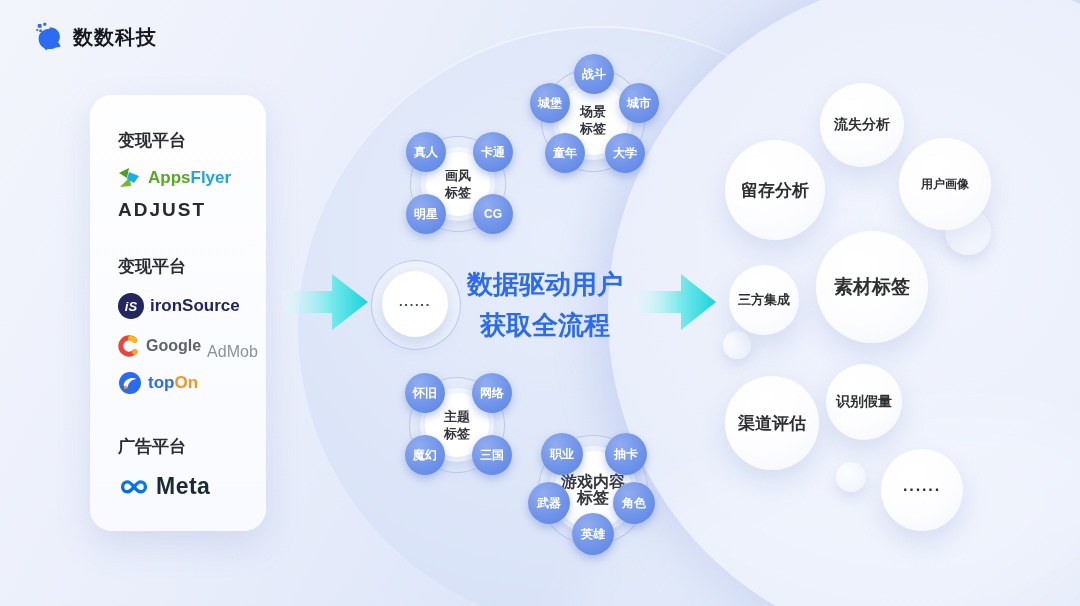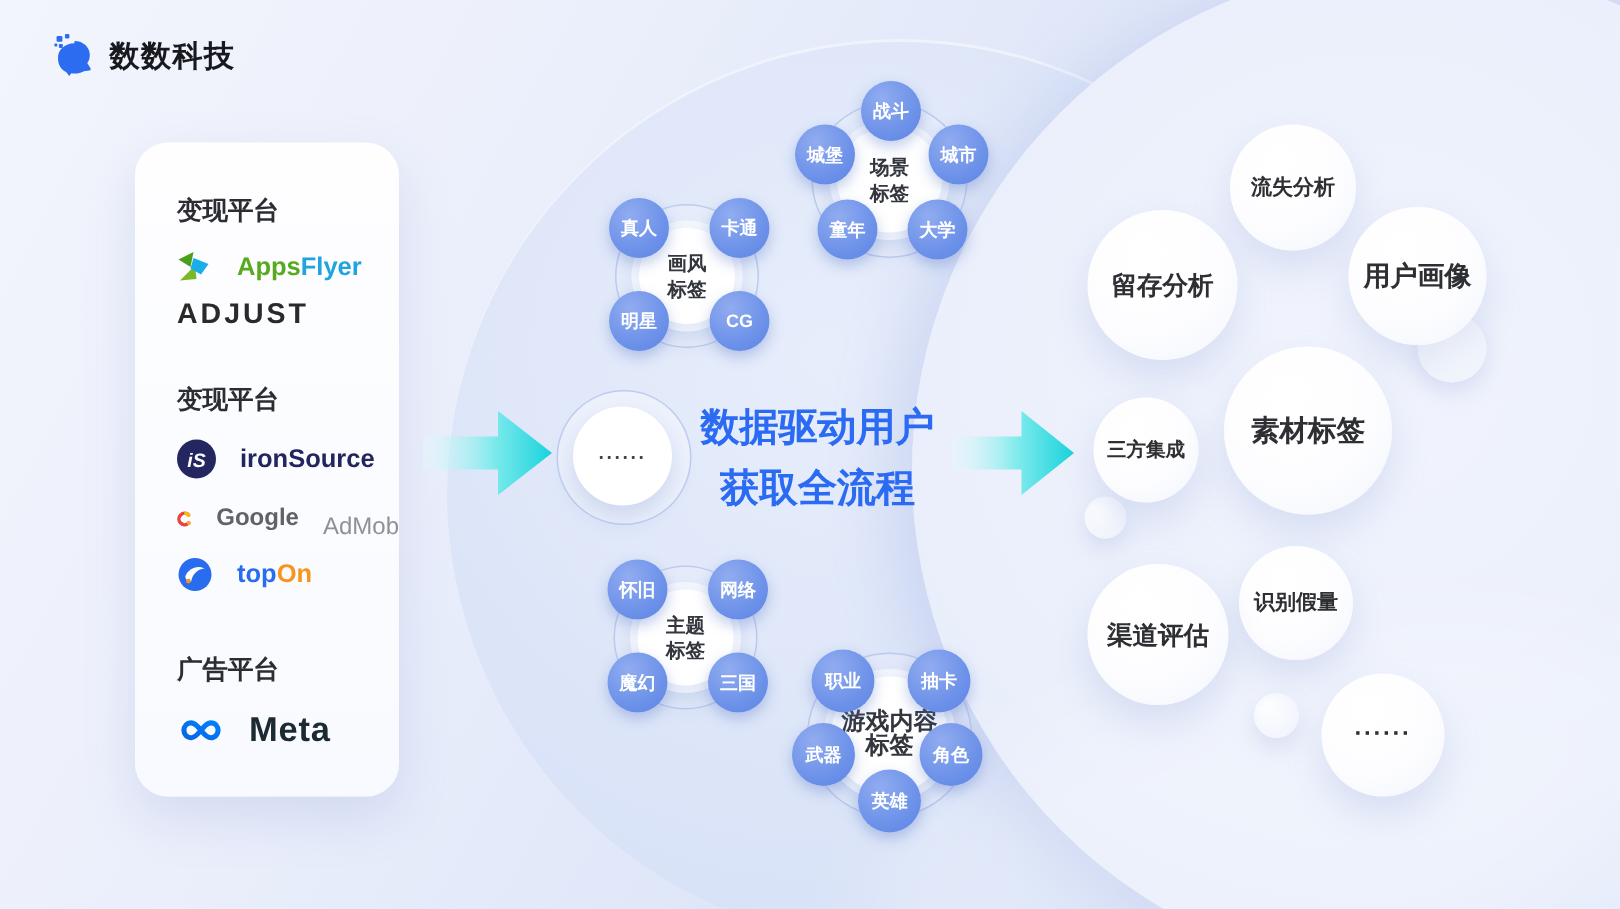--- a/index.html
+++ b/index.html
@@ -21,21 +21,21 @@
   
   .brand{position:absolute;left:36px;top:22px;display:flex;align-items:center;gap:9px;}
   .brand-name{font-size:20px;font-weight:800;color:#17191f;letter-spacing:1px;text-align:right;}
 
   
   .card{position:absolute;left:90px;top:95px;width:176px;height:436px;border-radius:22px;
     background:linear-gradient(180deg,#fefeff 0%,#f8faff 100%);
     box-shadow:0 14px 34px rgba(120,142,205,.20);
     padding:34px 0 0 28px;box-sizing:border-box;}
   .sec-title{font-size:17px;font-weight:700;color:#2b2d33;margin:0 0 15px 0;}
-  .logo-row{display:flex;align-items:center;gap:16px;}
+  .logo-row{display:flex;align-items:center;gap:6px;}
   .mb10{margin-bottom:10px;} .mb12{margin-bottom:12px;} .mb36{margin-bottom:34px;} .mb40{margin-bottom:40px;}
   .af-text{font-size:17px;font-weight:700;}
   .af-green{color:#55aa1f;} .af-blue{color:#1fa4e0;}
   .adjust-text{font-size:19px;font-weight:800;color:#2a2a2a;letter-spacing:2px;}
   .is-badge{width:26px;height:26px;border-radius:50%;background:#23265f;color:#fff;
     font-size:13px;font-weight:800;font-style:italic;display:flex;align-items:center;justify-content:center;}
   .is-text{font-size:17px;font-weight:800;color:#22255e;}
   .g-text{font-size:16px;font-weight:600;color:#5f6368;}
   .g-text2{font-size:16px;font-weight:400;color:#8d9297;margin-top:12px;}
   .top-text{font-size:17px;font-weight:800;color:#2a6cf0;}
@@ -245,20 +245,20 @@
     <div class="sat sat-lg" style="left:41px;top:13px;">角色</div>
     <div class="sat sat-lg" style="left:0px;top:44px;">英雄</div>
   </div>
 
   <div class="bubble-empty" style="left:945px;top:209px;width:46px;height:46px;"></div>
   <div class="bubble-empty" style="left:723px;top:331px;width:28px;height:28px;"></div>
   <div class="bubble-empty" style="left:836px;top:462px;width:30px;height:30px;"></div>
 
   <div class="bubble" style="left:820px;top:83px;width:84px;height:84px;font-size:14px;">流失分析</div>
   <div class="bubble" style="left:725px;top:140px;width:100px;height:100px;font-size:17px;">留存分析</div>
-  <div class="bubble" style="left:899px;top:138px;width:92px;height:92px;font-size:18px;">用户画像</div>
+  <div class="bubble" style="left:899px;top:138px;width:92px;height:92px;font-size:12px;">用户画像</div>
   <div class="bubble" style="left:729px;top:265px;width:70px;height:70px;font-size:13px;">三方集成</div>
   <div class="bubble" style="left:816px;top:231px;width:112px;height:112px;font-size:19px;">素材标签</div>
   <div class="bubble" style="left:826px;top:364px;width:76px;height:76px;font-size:14px;">识别假量</div>
   <div class="bubble" style="left:725px;top:376px;width:94px;height:94px;font-size:17px;">渠道评估</div>
   <div class="bubble" style="left:881px;top:449px;width:82px;height:82px;font-size:16px;font-weight:800;letter-spacing:1px;">······</div>
 
 </div>
 
 </body></html>

